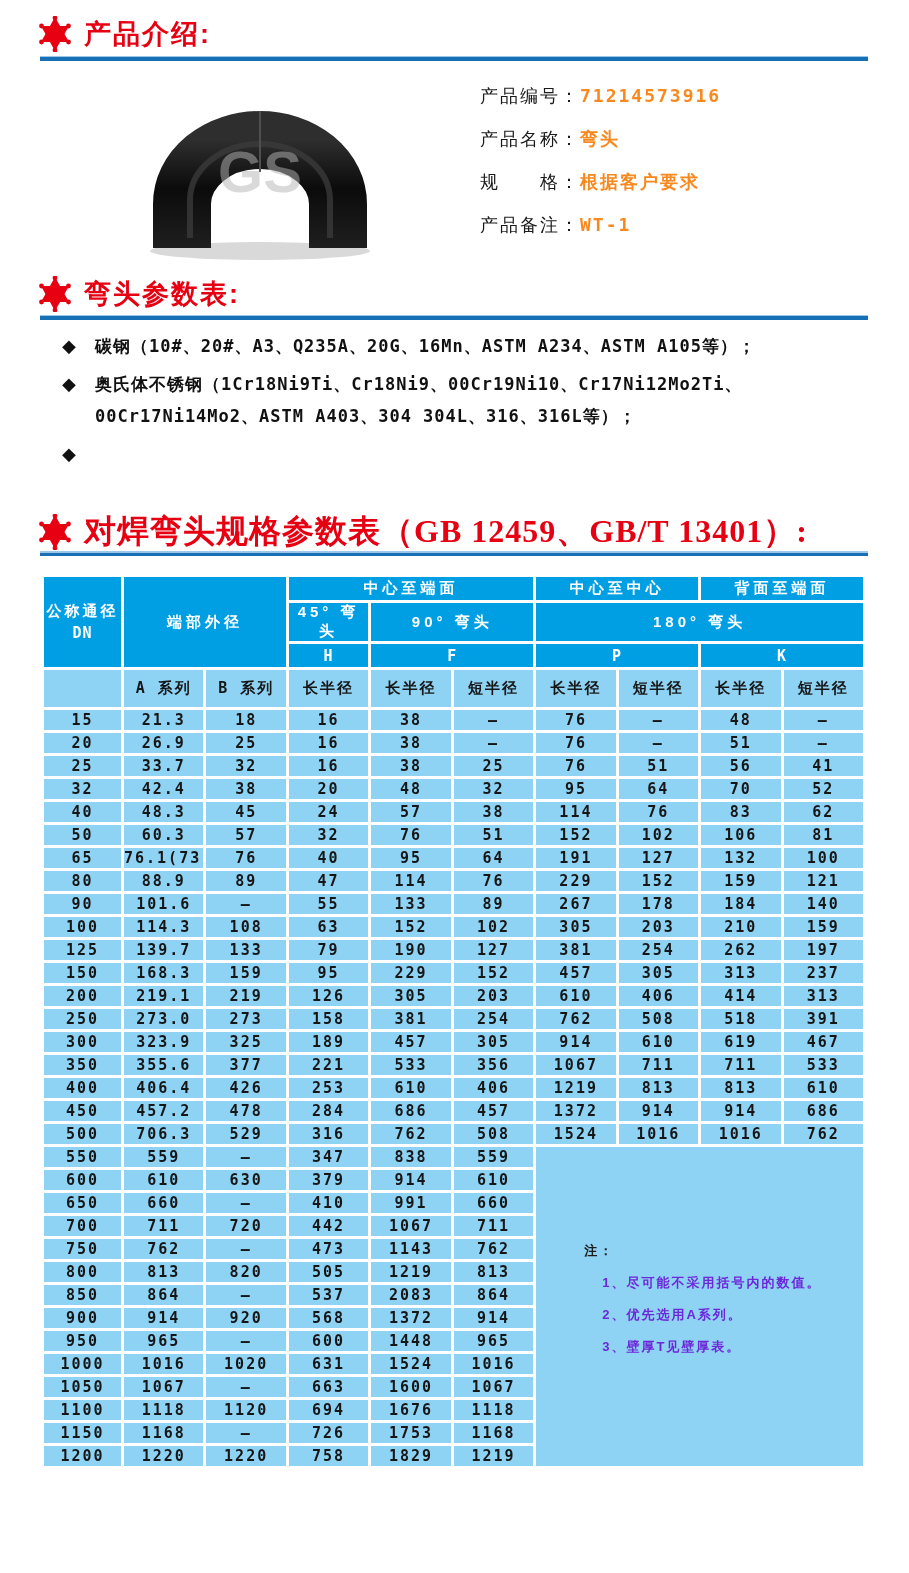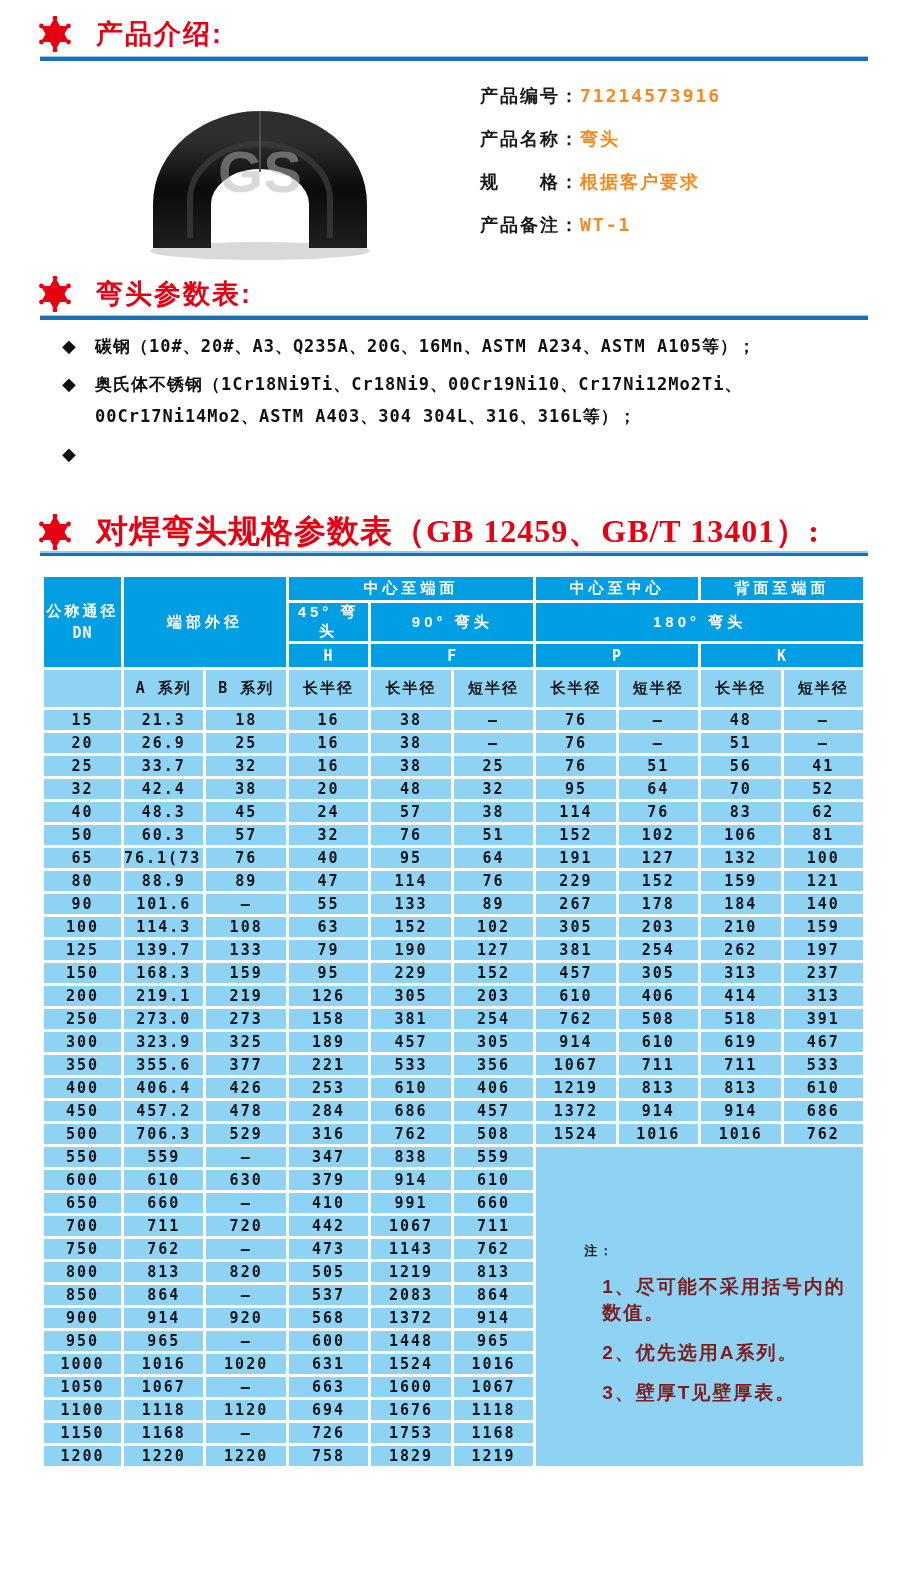--- a/index.html
+++ b/index.html
@@ -1,29 +1,29 @@
 <!DOCTYPE html>
 <html><head>
 <meta charset="utf-8">
 <style>
   * { margin:0; padding:0; box-sizing:border-box; }
   body { background:#ffffff; font-family:"Liberation Sans","DejaVu Sans",sans-serif; }
   #page { position:relative; width:909px; height:1573px; background:#fff; overflow:hidden; }
 
   
-  .sec-head { position:absolute; display:flex; align-items:center; gap:24px; }
+  .sec-head { position:absolute; display:flex; align-items:center; gap:12px; }
   .sec-title { color:#e60012; font-weight:bold; font-size:27px; letter-spacing:2px; }
   .sec-title.serif { font-family:"Liberation Serif","DejaVu Serif",serif; font-size:32px; letter-spacing:1px; }
   .rule { position:absolute; left:40px; width:828px; height:5px;
           background:linear-gradient(to bottom,#9cc9ea 0%,#9cc9ea 30%,#176fb5 30%,#176fb5 100%); }
 
   
   .info { position:absolute; left:480px; top:84px; }
   .info-row { display:flex; align-items:baseline; margin-bottom:21px; height:22px; }
-  .info-label { color:#1a1a1a; font-weight:bold; font-size:18px; letter-spacing:2px; white-space:pre; }
+  .info-label { color:#1a1a1a; font-weight:normal; font-size:18px; letter-spacing:2px; white-space:pre; }
   .info-value { color:#f8891f; font-weight:bold; font-size:18px; letter-spacing:2px;
                 font-family:"DejaVu Sans Mono","DejaVu Sans",sans-serif; }
 
   .elbow-wrap { position:absolute; left:130px; top:88px; }
 
   
   .materials { position:absolute; left:62px; top:330px; width:806px; }
   .mat-item { position:relative; padding-left:33px; margin-bottom:6px; line-height:32px;
               font-family:"DejaVu Sans Mono","DejaVu Sans",sans-serif;
               font-weight:bold; font-size:17px; color:#111; letter-spacing:1px; }
@@ -40,21 +40,21 @@
   .spec-table th.hdr.ltr { letter-spacing:1px; font-family:"DejaVu Sans Mono",monospace; }
   .dn-top, .dn-bot { line-height:22px; letter-spacing:3px; }
   .dn-bot { font-family:"DejaVu Sans Mono",monospace; letter-spacing:1px; }
   .spec-table td.sub, .spec-table tbody td { background:#8ed2f4; color:#161616; font-weight:bold;
                 font-size:15px; height:23px; letter-spacing:2px;
                 font-family:"DejaVu Sans Mono","DejaVu Sans",sans-serif; }
   .spec-table td.sub { letter-spacing:2px; height:40px; }
   .spec-table td.note-cell { text-align:left; vertical-align:top; padding:95px 10px 0 48px;
                 font-family:"Liberation Sans","DejaVu Sans",sans-serif; }
   .note-title { font-size:13px; font-weight:bold; letter-spacing:2px; color:#1c1c1c; margin-bottom:14px; }
-  .note-item  { font-size:19px; font-weight:bold; letter-spacing:2px; color:#7f1d1d; margin:0 0 14px 18px; }
+  .note-item  { font-size:13px; font-weight:bold; letter-spacing:2px; color:#6d28d9; margin:0 0 14px 18px; }
 </style>
 </head>
 <body>
 
 <div id="page">
 
   <div class="sec-head" style="left:38px; top:16px;">
     <svg width="34" height="36" viewBox="0 0 34 36">
       <g fill="#e60012">
         <polygon points="17,1 31,26 3,26"></polygon>

